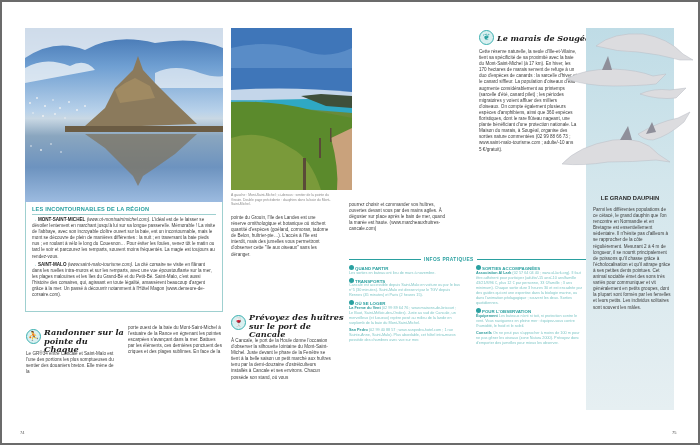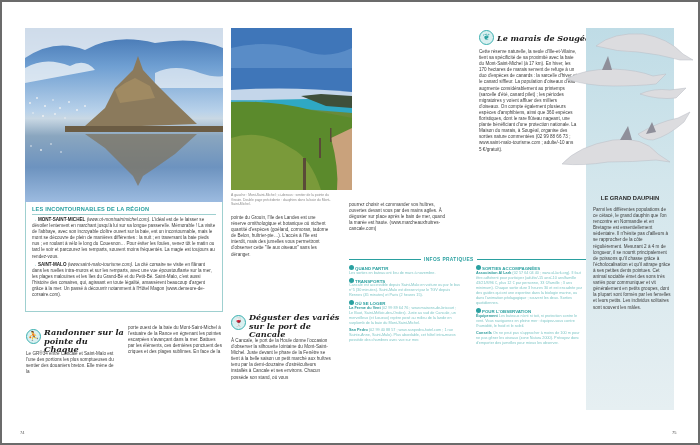--- a/index.html
+++ b/index.html
@@ -100,21 +100,21 @@
   <div class="abs sec-head" style="left:42px; top:326px; width:80px;font-style:italic;">
     <div>Randonner sur la</div>
     <div>pointe du Chaque</div>
   </div>
   <p class="abs body-txt" style="left:24px; top:349px; width:92px;">Le GR®34 entre Cancale et Saint-Malo est l'une des portions les plus somptueuses du sentier des douaniers breton. Elle mène de la</p>
   <p class="abs body-txt" style="left:126px; top:323px; width:95px;">porte ouest de la baie du Mont-Saint-Michel à l'estuaire de la Rance en égrenant les pointes escarpées s'avançant dans la mer. Battues par les éléments, ces dernières ponctuent des criques et des plages sublimes. En face de la</p>
   <p class="abs body-txt" style="left:229px; top:213px; width:98px;">pointe du Grouin, l'île des Landes est une réserve ornithologique et botanique où nichent quantité d'espèces (goéland, cormoran, tadorne de Belon, huîtrier-pie…). L'accès à l'île est interdit, mais des jumelles vous permettront d'observer cette "île aux oiseaux" sans les déranger.</p>
 
   <div class="abs sec-icon" style="left:229px; top:313px;">🍷</div>
   <div class="abs sec-head" style="left:247px; top:311px; width:100px;">
-    <div>Déguster des variés</div>
+    <div>Prévoyez des huîtres</div>
     <div>sur le port de Cancale</div>
   </div>
   <p class="abs body-txt" style="left:229px; top:336px; width:100px;">À Cancale, le port de la Houle donne l'occasion d'observer la silhouette lointaine du Mont-Saint-Michel. Juste devant le phare de la Fenêtre se tient à la belle saison un petit marché aux huîtres tenu par la demi-douzaine d'ostréiculteurs installés à Cancale et ses environs. Chacun possède son stand, où vous</p>
 
   <div class="abs pagenum" style="left:18px; top:428px;">74</div>
 
   <p class="abs body-txt" style="left:347px; top:200px; width:98px;">pourrez choisir et commander vos huîtres, ouvertes devant vous par des mains agiles. À déguster sur place après le bain de mer, quand la marée est haute. (www.marcheauxhuitres-cancale.com)</p>
 
   <div class="abs" style="left:347px; top:255px; width:240px;">
     <div style="display:flex; align-items:center; gap:3px;">

